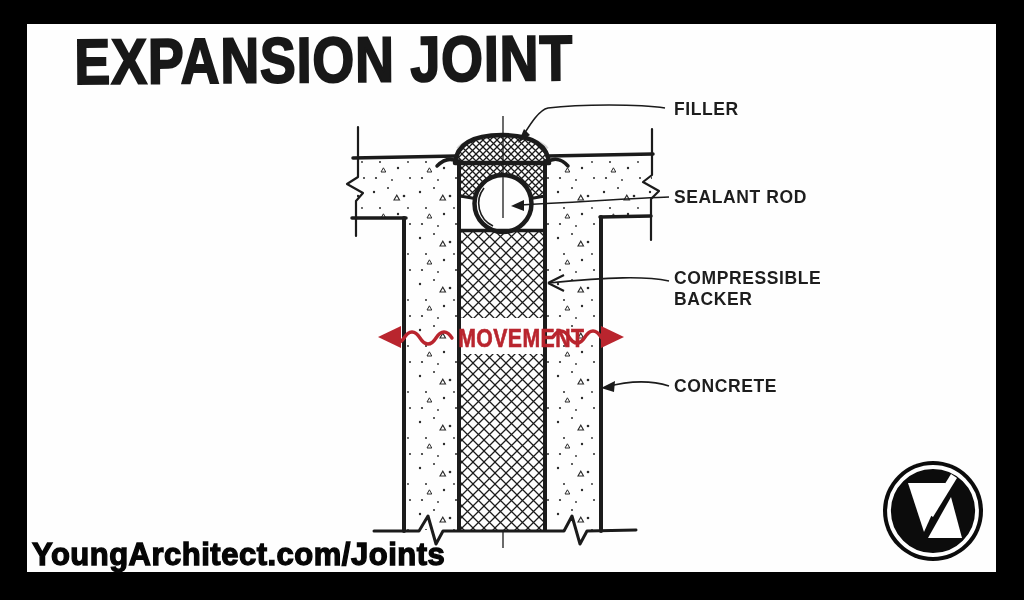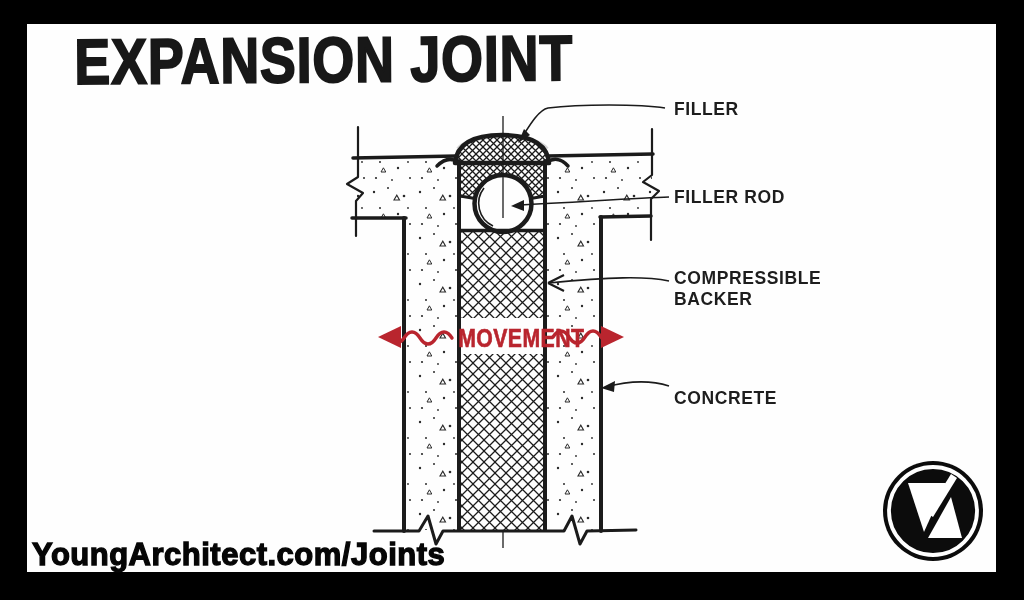--- a/index.html
+++ b/index.html
@@ -20,21 +20,21 @@
     display:inline-block;transform:scaleX(0.84) rotate(-0.4deg);
     -webkit-text-stroke:2px #181818;letter-spacing:1px;white-space:nowrap;
   }
   .lbl{
     position:absolute;font-size:17.5px;font-weight:700;letter-spacing:0.6px;
     color:#1d1d1d;white-space:pre-line;line-height:21px;
   }
   .lbl-sealant{left:674px;top:99px;}
   .lbl-backer{left:674px;top:187px;}
   .lbl-filler{left:674px;top:268px;}
-  .lbl-concrete{left:674px;top:376px;margin-top:12px;}
+  .lbl-concrete{left:674px;top:376px;}
   .movement{
     position:absolute;left:447px;top:324px;width:110px;text-align:center;
     font-size:25px;font-weight:700;color:#b9252e;
   }
   .movement span{
     display:inline-block;transform:scaleX(0.85);
     -webkit-text-stroke:0.6px #b9252e;letter-spacing:0.5px;white-space:nowrap;
   }
   .url{
     position:absolute;left:32px;top:537px;font-size:31px;font-weight:700;
@@ -140,21 +140,21 @@
     <polygon points="951,474 957,478 933,517 927,513" fill="#ffffff"></polygon>
     <polygon points="951,497 928,538 962,538" fill="#ffffff"></polygon>
   </g>
 </svg>
 
 <div class="title">
   <span>EXPANSION JOINT</span>
 </div>
 
 <div class="lbl lbl-sealant">FILLER</div>
-<div class="lbl lbl-backer">FILLER ROD</div>
+<div class="lbl lbl-backer">SEALANT ROD</div>
 <div class="lbl lbl-filler">COMPRESSIBLE
 BACKER</div>
 <div class="lbl lbl-concrete">CONCRETE</div>
 
 <div class="movement">
   <span>MOVEMENT</span>
 </div>
 
 <div class="url">YoungArchitect.com/Joints</div>
 

